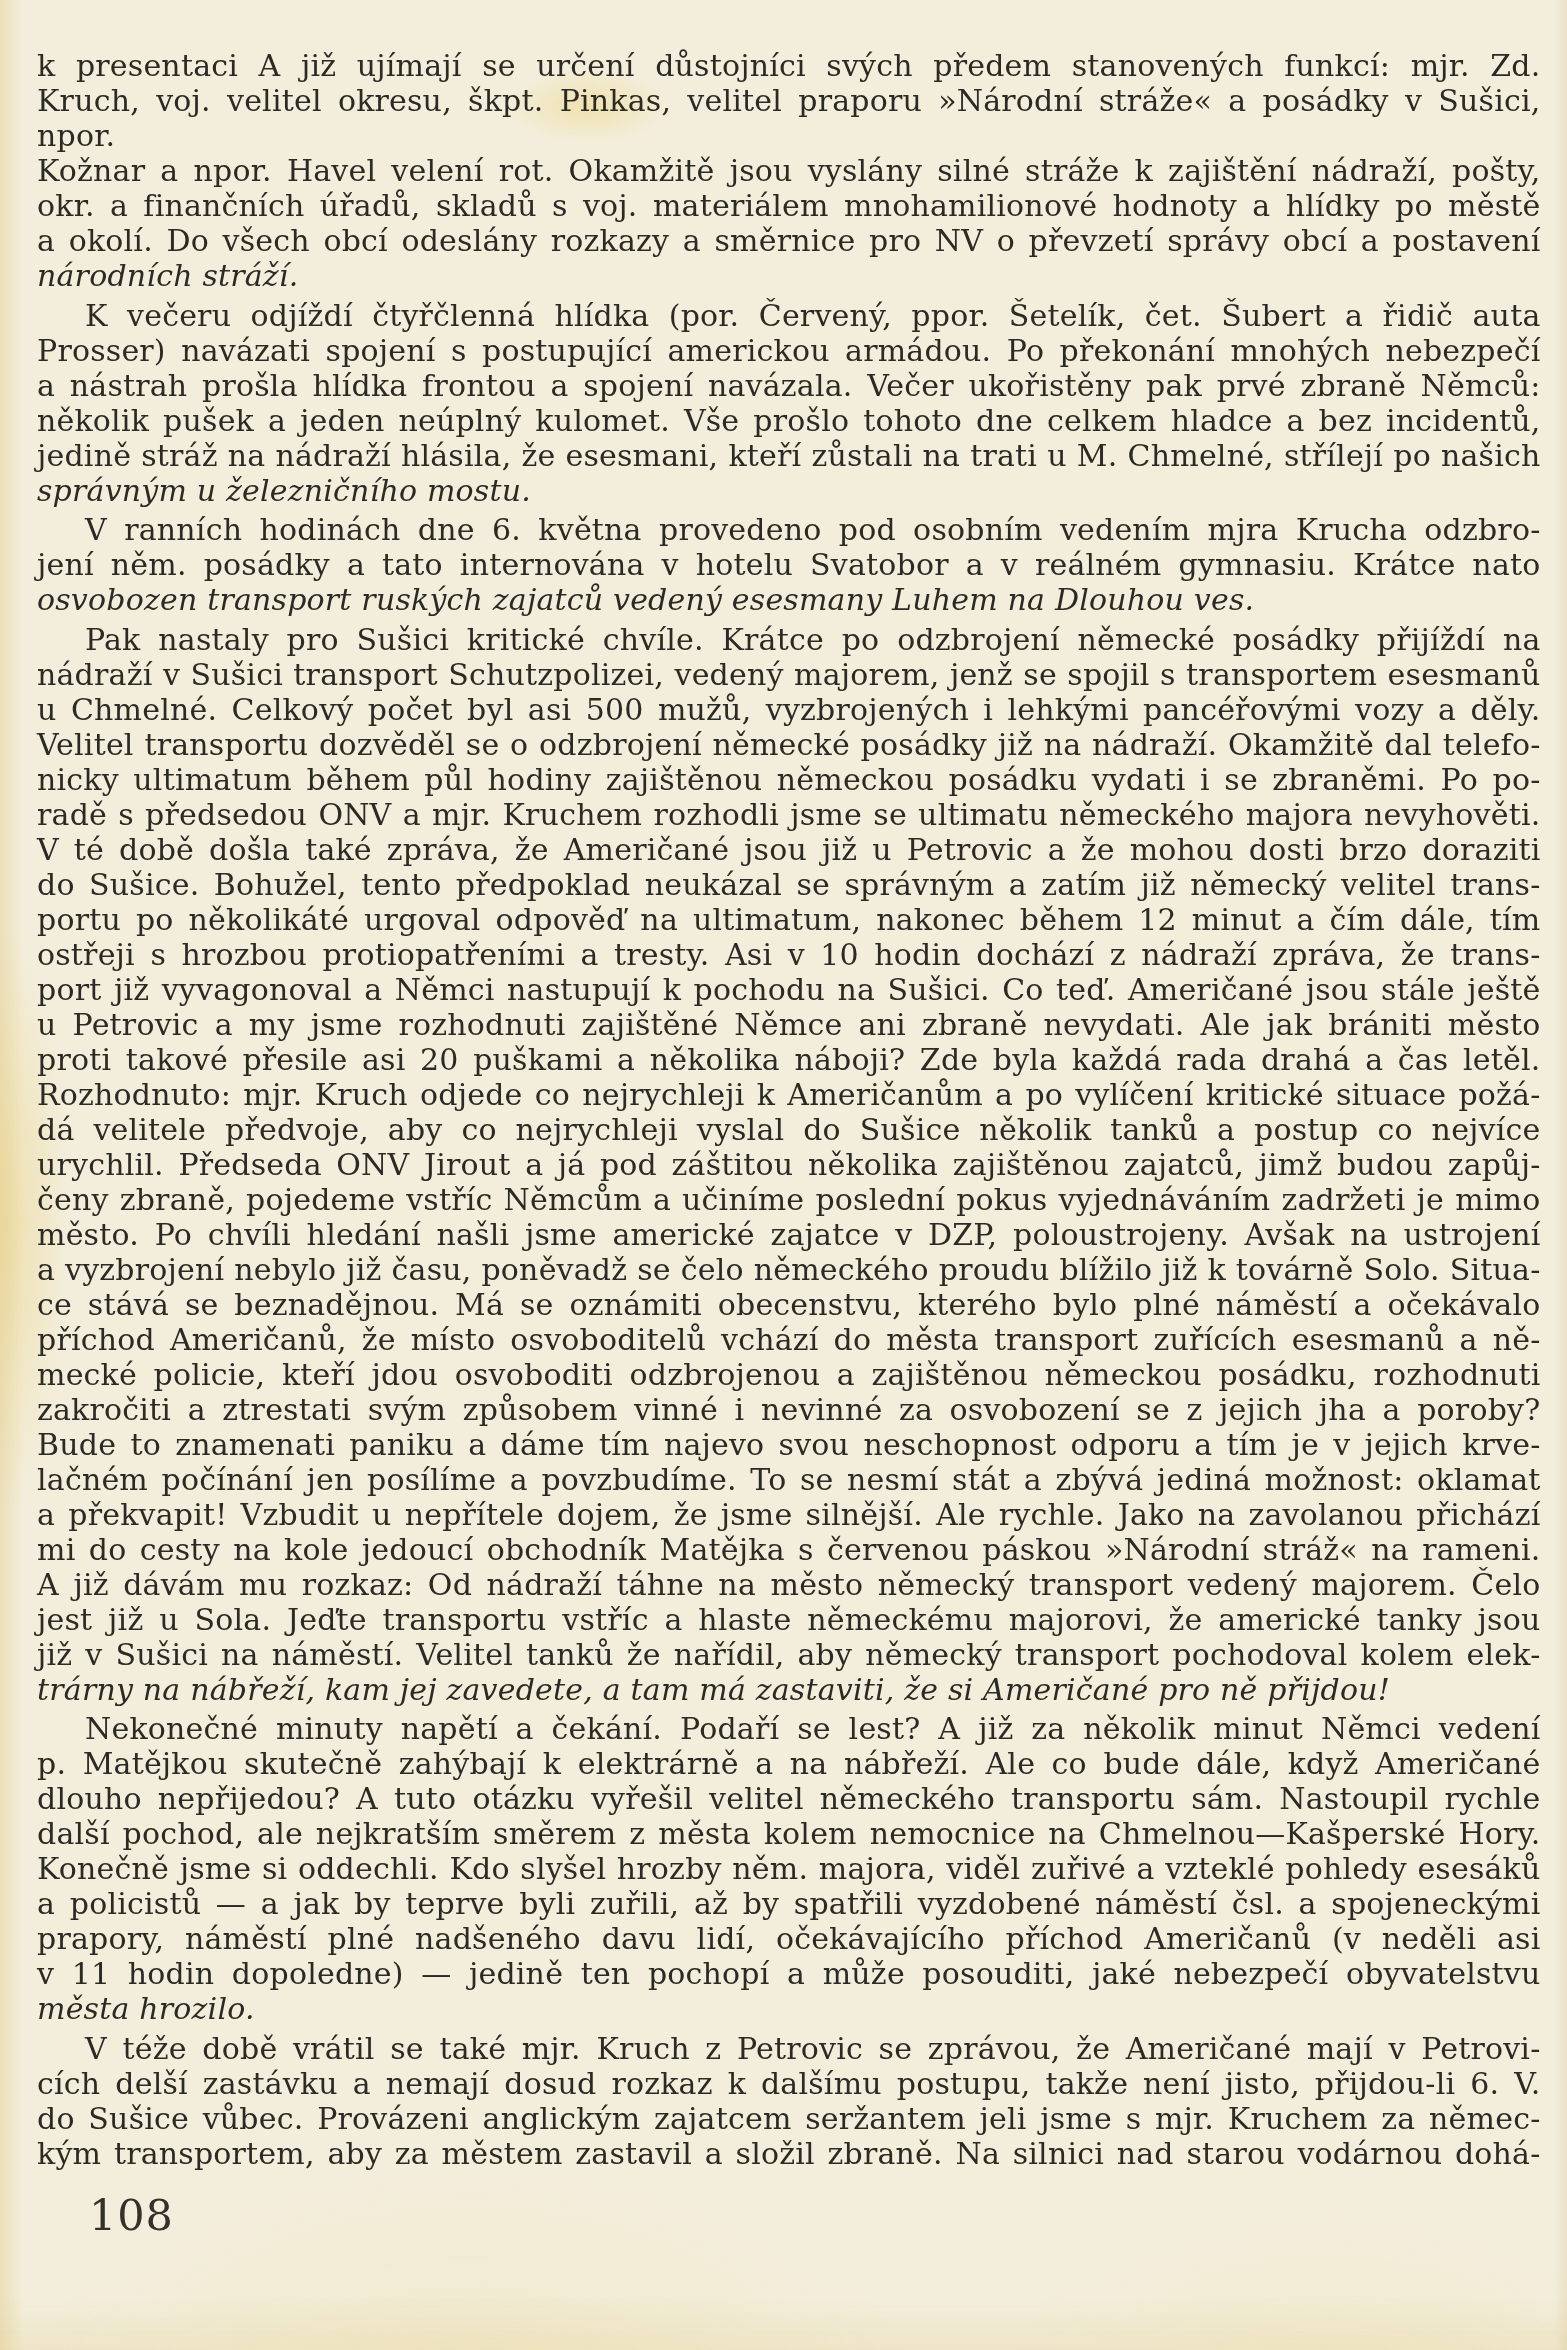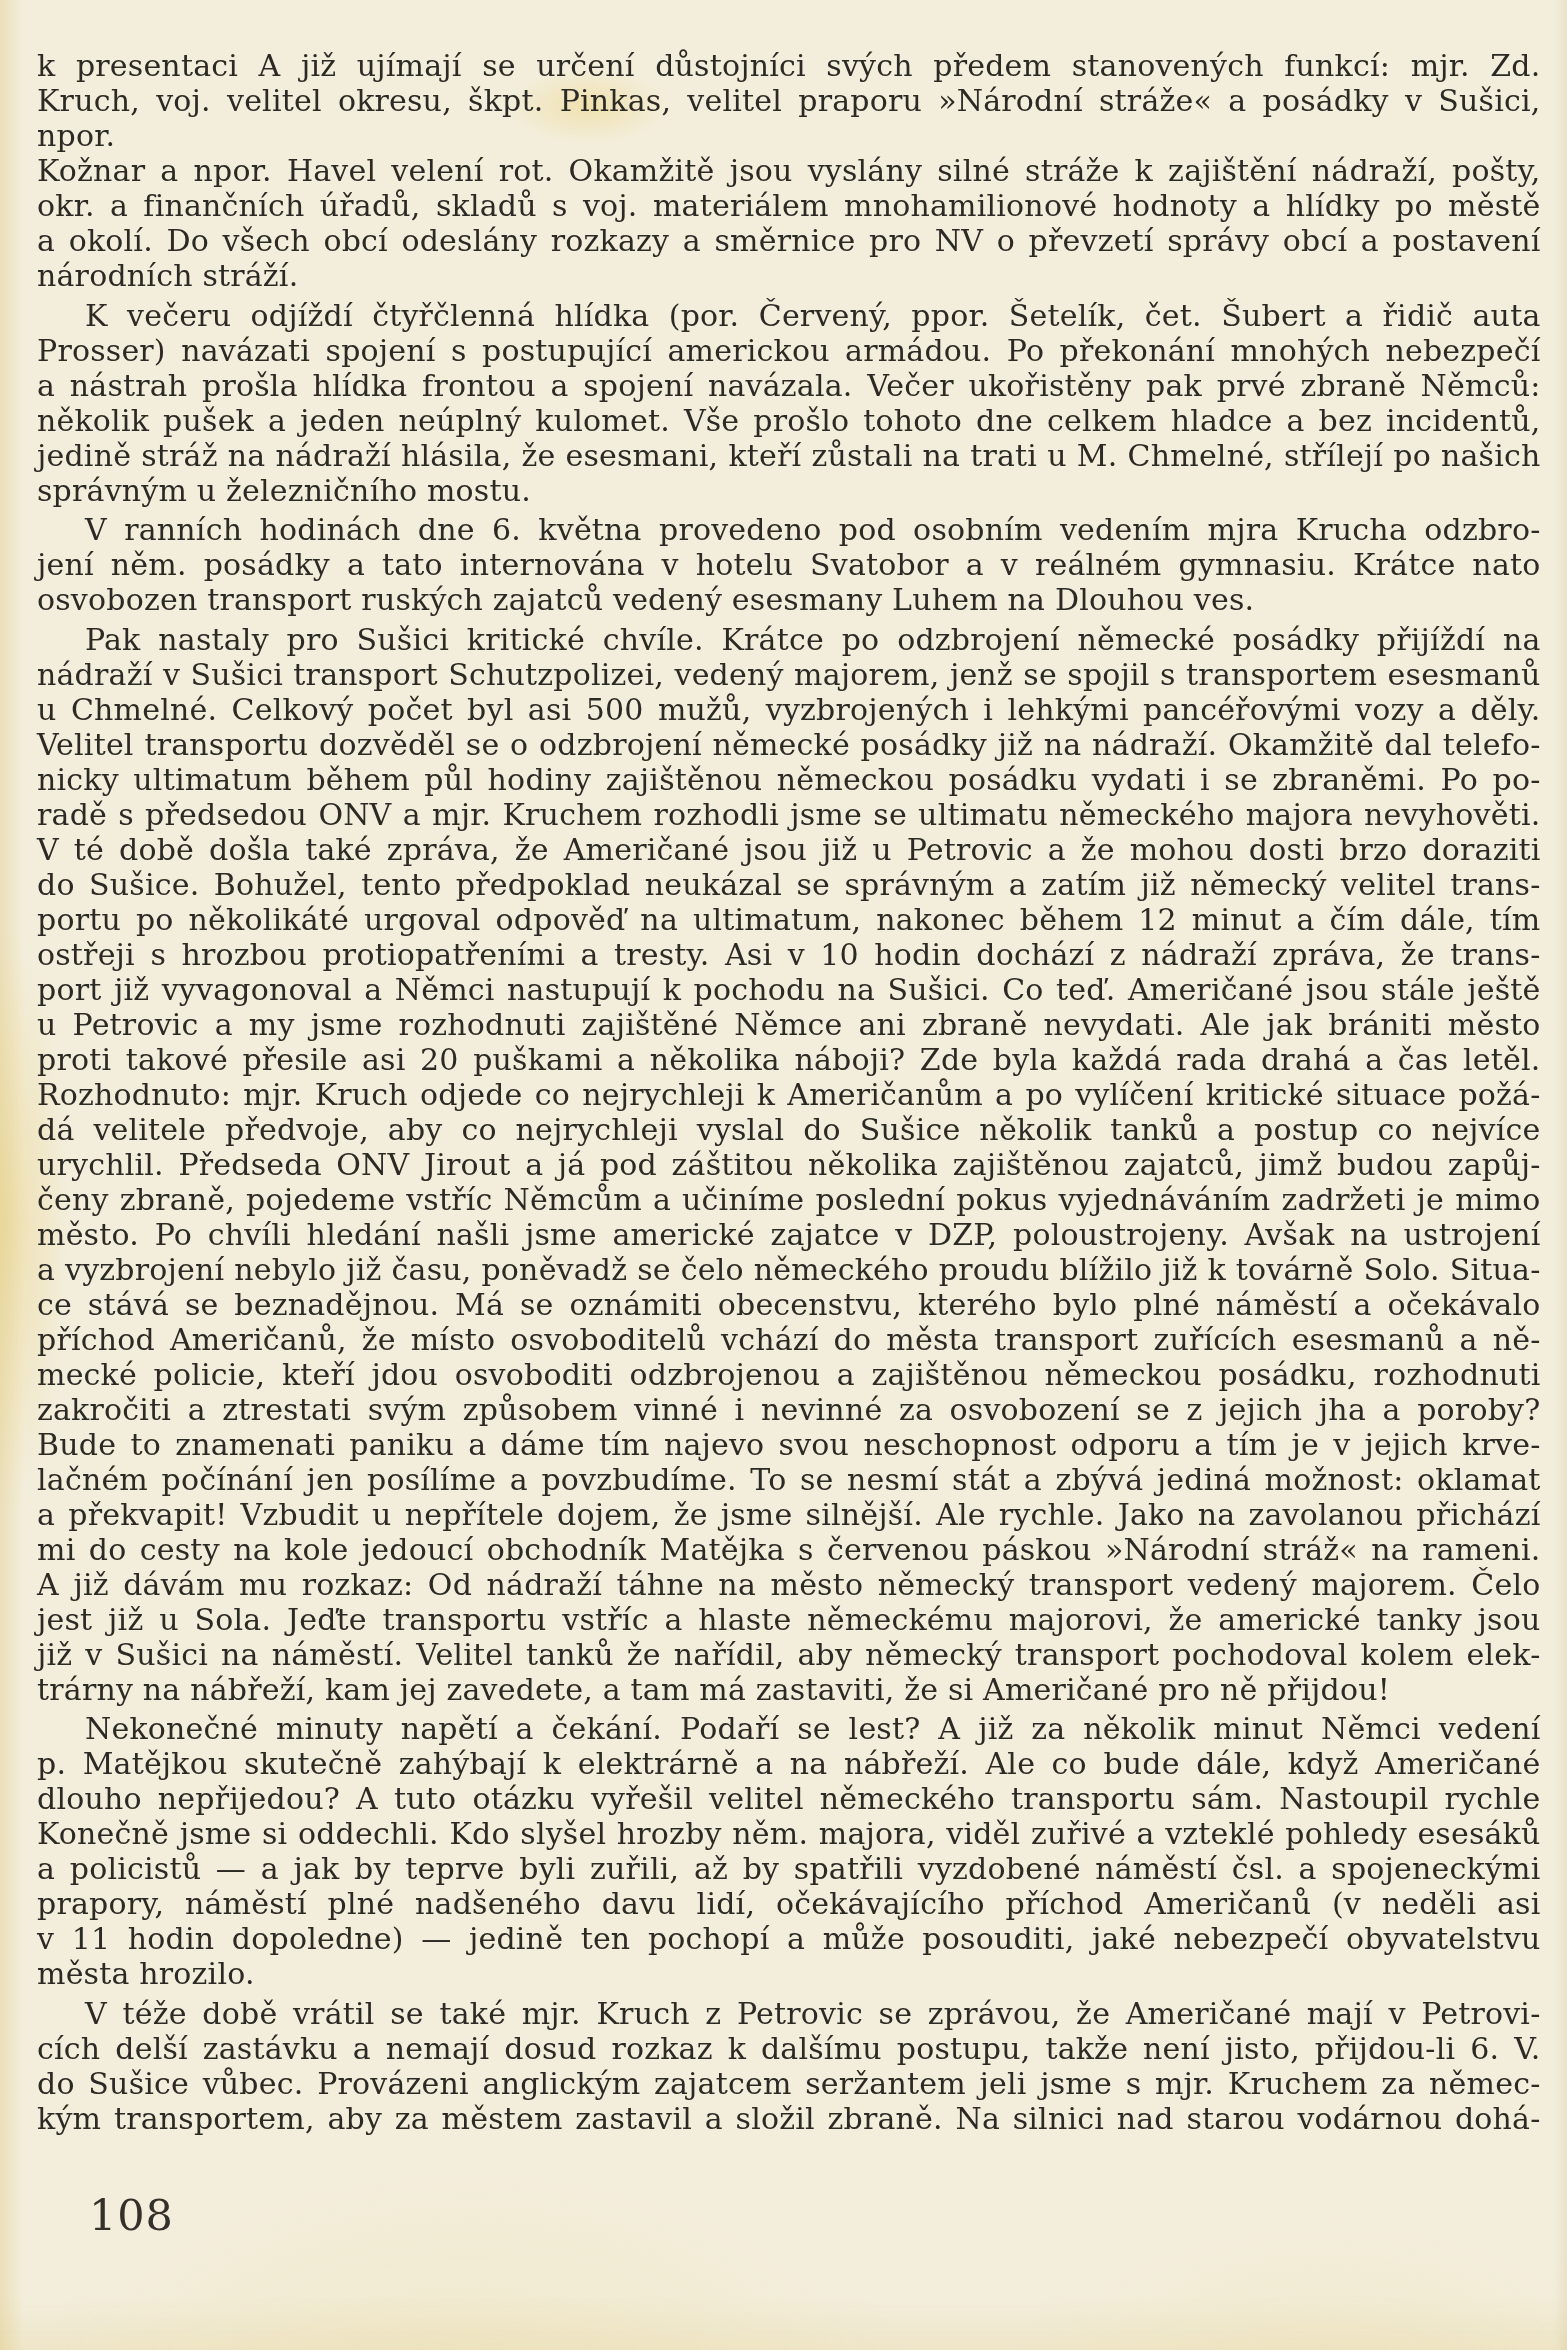--- a/index.html
+++ b/index.html
@@ -29,21 +29,21 @@
     line-height: 35px;
     letter-spacing: 0.2px;
   }
   .paragraph { margin: 0; }
   .paragraph:not(:first-child) { margin-top: 4.6px; }
   .line {
     text-align: justify;
     text-align-last: justify;
     white-space: normal;
   }
-  .line.last { text-align-last: left; }
+  .line.last { text-align-last: left; font-style: italic; }
   .paragraph.indented .line:first-child { text-indent: 48px; }
   .page-number {
     position: absolute;
     left: 89px;
     top: 2190px;
     font-size: 43px;
     font-weight: normal;
     letter-spacing: 0.9px;
     color: #33312a;
   }
@@ -104,20 +104,21 @@
         <div class="line">mi do cesty na kole jedoucí obchodník Matějka s červenou páskou »Národní stráž« na rameni.</div>
         <div class="line">A již dávám mu rozkaz: Od nádraží táhne na město německý transport vedený majorem. Čelo</div>
         <div class="line">jest již u Sola. Jeďte transportu vstříc a hlaste německému majorovi, že americké tanky jsou</div>
         <div class="line">již v Sušici na náměstí. Velitel tanků že nařídil, aby německý transport pochodoval kolem elek-</div>
         <div class="line last">trárny na nábřeží, kam jej zavedete, a tam má zastaviti, že si Američané pro ně přijdou!</div>
       </div>
       <div class="paragraph indented">
         <div class="line">Nekonečné minuty napětí a čekání. Podaří se lest? A již za několik minut Němci vedení</div>
         <div class="line">p. Matějkou skutečně zahýbají k elektrárně a na nábřeží. Ale co bude dále, když Američané</div>
         <div class="line">dlouho nepřijedou? A tuto otázku vyřešil velitel německého transportu sám. Nastoupil rychle</div>
+        <div class="line">další pochod, ale nejkratším směrem z města kolem nemocnice na Chmelnou—Kašperské Hory.</div>
         <div class="line">Konečně jsme si oddechli. Kdo slyšel hrozby něm. majora, viděl zuřivé a vzteklé pohledy esesáků</div>
         <div class="line">a policistů — a jak by teprve byli zuřili, až by spatřili vyzdobené náměstí čsl. a spojeneckými</div>
         <div class="line">prapory, náměstí plné nadšeného davu lidí, očekávajícího příchod Američanů (v neděli asi</div>
         <div class="line">v 11 hodin dopoledne) — jedině ten pochopí a může posouditi, jaké nebezpečí obyvatelstvu</div>
         <div class="line last">města hrozilo.</div>
       </div>
       <div class="paragraph indented">
         <div class="line">V téže době vrátil se také mjr. Kruch z Petrovic se zprávou, že Američané mají v Petrovi-</div>
         <div class="line">cích delší zastávku a nemají dosud rozkaz k dalšímu postupu, takže není jisto, přijdou-li 6. V.</div>
         <div class="line">do Sušice vůbec. Provázeni anglickým zajatcem seržantem jeli jsme s mjr. Kruchem za němec-</div>

